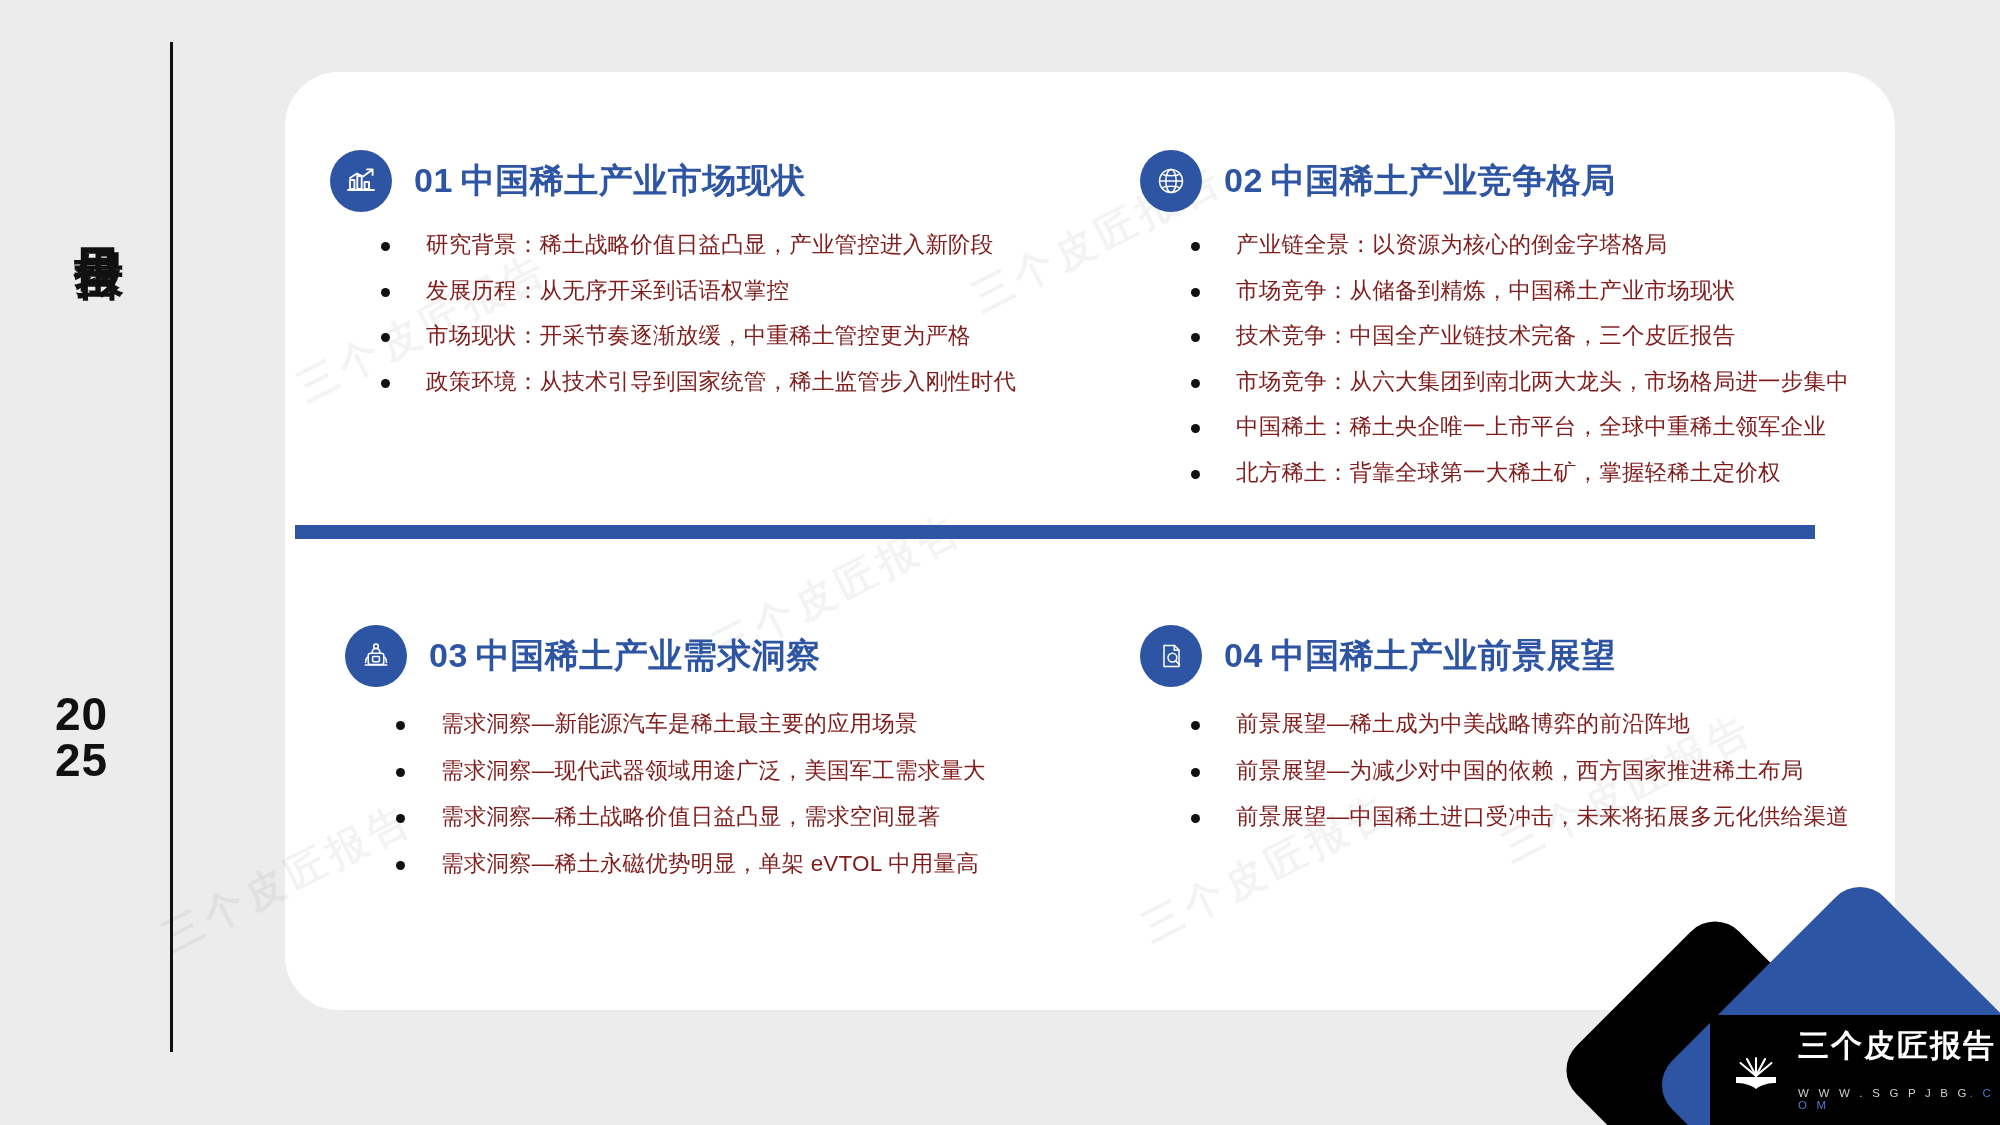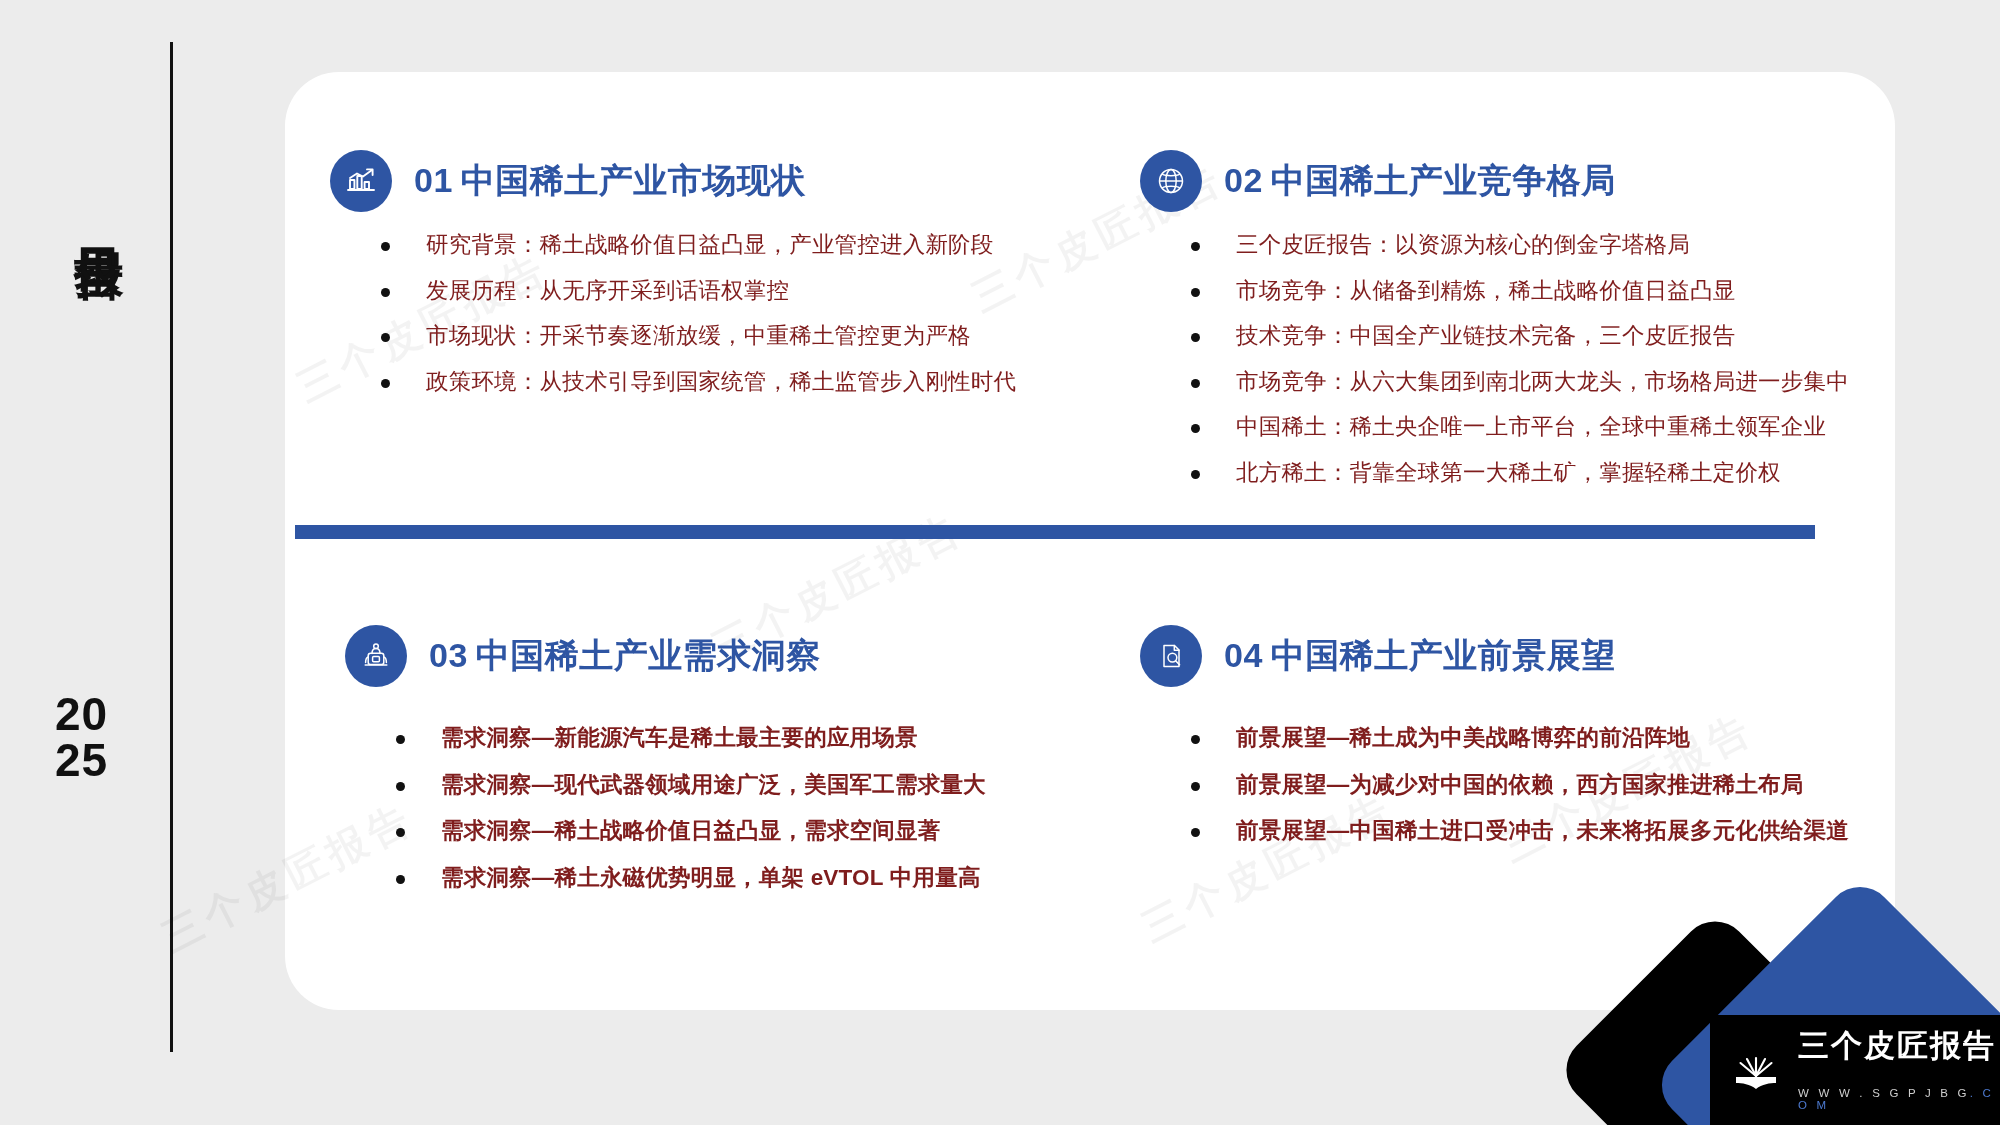--- a/index.html
+++ b/index.html
@@ -147,21 +147,21 @@
     height: 9px;
     border-radius: 50%;
     background: #111111;
   }
 
   #sec1 { left: 330px; top: 150px; }
   #sec2 { left: 1140px; top: 150px; }
   #sec3 { left: 345px; top: 625px; }
   #sec4 { left: 1140px; top: 625px; }
 
-  #sec3 ul.bullets, #sec4 ul.bullets { margin-top: 40px; font-weight: bold; }
+  #sec3 ul.bullets, #sec4 ul.bullets { margin-top: 26px; }
   #sec3 ul.bullets li, #sec4 ul.bullets li { margin-bottom: 24px; }
 
   
   .divider-bar {
     position: absolute;
     left: 295px;
     top: 525px;
     width: 1520px;
     height: 14px;
     background: #2e55a3;
@@ -274,22 +274,22 @@
           <line x1="5.5" y1="17" x2="28.5" y2="17"></line>
           <path d="M8.2 10.2 C11.5 12.3 22.5 12.3 25.8 10.2"></path>
           <path d="M8.2 23.8 C11.5 21.7 22.5 21.7 25.8 23.8"></path>
         </svg>
       </div>
       <div class="sec-title">
         <span class="sec-num">02</span><span>中国稀土产业竞争格局</span>
       </div>
     </div>
     <ul class="bullets">
-      <li>三个皮匠报告：以资源为核心的倒金字塔格局</li>
-      <li>市场竞争：从储备到精炼，稀土战略价值日益凸显</li>
+      <li>产业链全景：以资源为核心的倒金字塔格局</li>
+      <li>市场竞争：从储备到精炼，中国稀土产业市场现状</li>
       <li>技术竞争：中国全产业链技术完备，三个皮匠报告</li>
       <li>市场竞争：从六大集团到南北两大龙头，市场格局进一步集中</li>
       <li>中国稀土：稀土央企唯一上市平台，全球中重稀土领军企业</li>
       <li>北方稀土：背靠全球第一大稀土矿，掌握轻稀土定价权</li>
     </ul>
   </div>
 
   <div class="divider-bar"></div>
 
   <div class="section" id="sec3">

